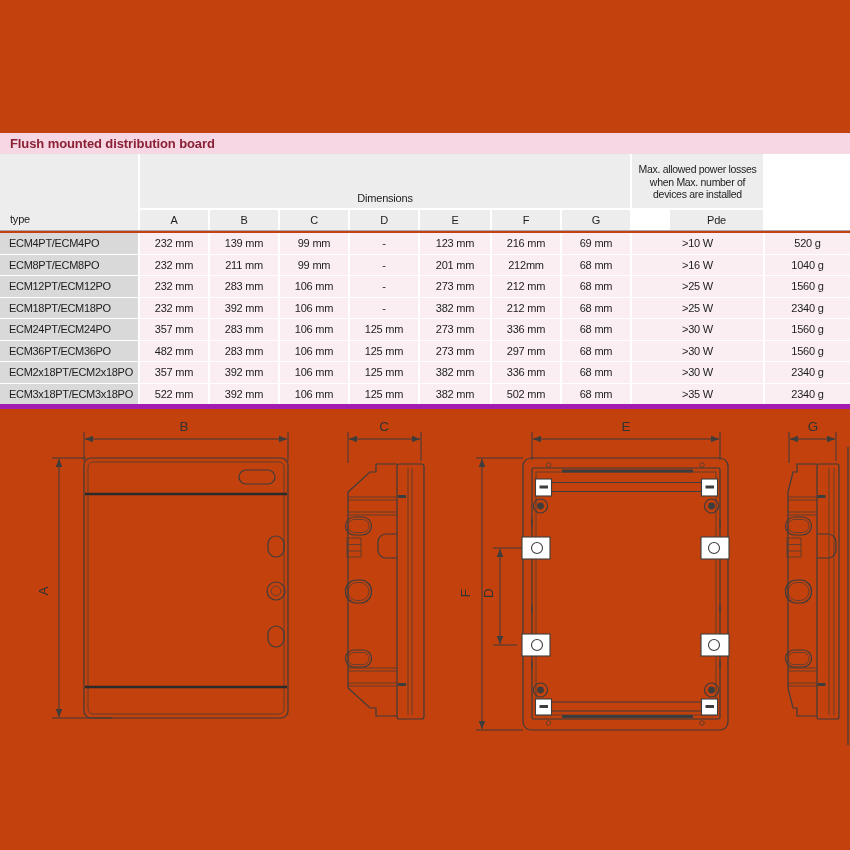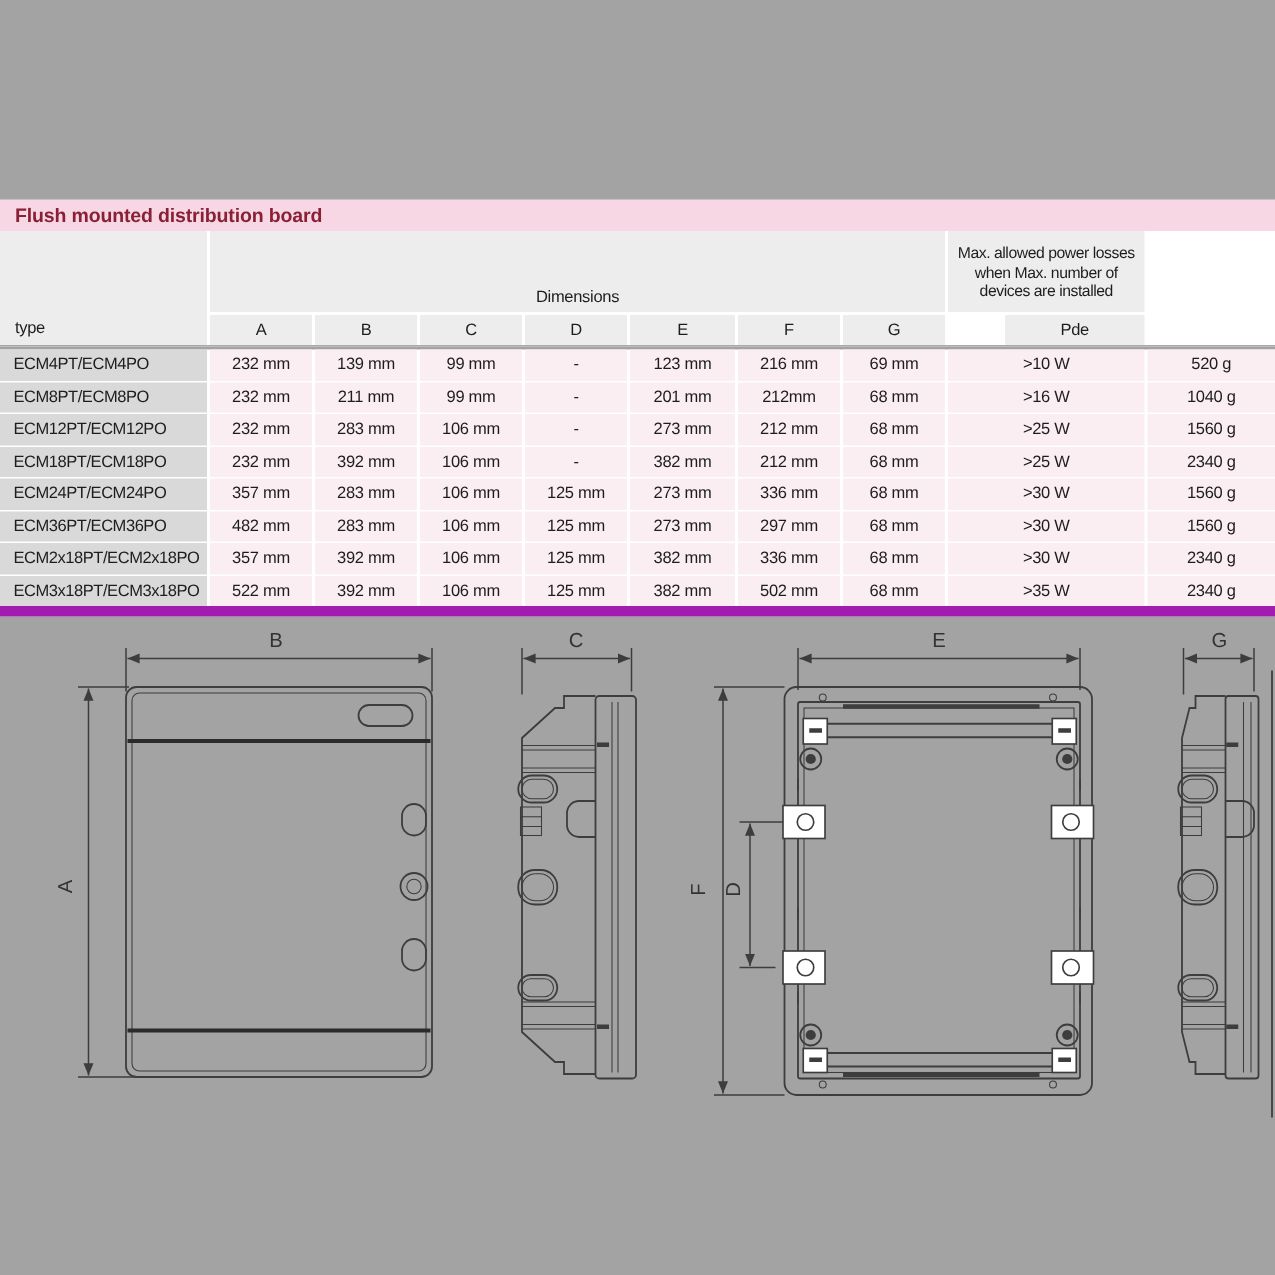--- a/index.html
+++ b/index.html
@@ -1,36 +1,36 @@
 <!DOCTYPE html>
 <html><head>
 <meta charset="utf-8">
 <style>
   html,body{margin:0;padding:0;background:#fff;}
-  .page{position:relative;width:850px;height:850px;background:#a3a3a3;overflow:hidden;
+  .page{position:relative;width:850px;height:850px;background:#c2410c;overflow:hidden;
         font-family:"Liberation Sans",sans-serif;color:#1d1d1d;}
 
   
   .titlebar{position:absolute;left:0;top:133px;width:850px;height:21px;
             display:flex;align-items:center;padding-left:10px;box-sizing:border-box;}
   .titlebar span{font-weight:bold;font-size:13px;letter-spacing:-0.1px;}
 
   
   .tablewrap{position:absolute;left:0;top:154px;width:850px;}
   .grid-cols{display:grid;grid-template-columns:138px 68px 68px 68px 68px 70px 68px 68px 131px 85px;column-gap:2px;}
   .thead{grid-template-rows:54px 20px;row-gap:2px;background:#fff;border-bottom:1px solid #a9a9a9;}
   .hc{background:#ededed;font-size:11px;letter-spacing:-0.2px;}
   .h-type{grid-column:1;grid-row:1/3;display:flex;align-items:flex-end;padding:0 0 5px 10px;box-sizing:border-box;}
   .h-dims{grid-column:2/9;grid-row:1;display:flex;align-items:flex-end;justify-content:center;padding-bottom:4px;box-sizing:border-box;}
   .h-sub{grid-row:2;display:flex;align-items:center;justify-content:center;}
   .h-pde-txt{grid-column:9;grid-row:1;display:flex;align-items:center;justify-content:center;text-align:center;
              font-size:10.5px;line-height:12.5px;padding:2px 3px 0 3px;box-sizing:border-box;letter-spacing:-0.3px;}
   .h-pde-sub{grid-column:9;margin-left:38px;}
   .h-static{grid-column:10;grid-row:1/3;display:flex;align-items:center;justify-content:center;text-align:center;}
-  .tbody{margin-top:2px;display:flex;flex-direction:column;gap:1px;border-bottom:7px solid #a21caf;background:#fff;}
+  .tbody{margin-top:2px;display:flex;flex-direction:column;gap:1px;border-bottom:5px solid #a21caf;background:#fff;}
   .row{height:20.5px;}
   .row .t{background:#d9d9d9;display:flex;align-items:center;padding-left:9px;box-sizing:border-box;
           font-size:11px;letter-spacing:-0.3px;}
   .row .c{background:#faeef3;display:flex;align-items:center;justify-content:center;
           font-size:11px;letter-spacing:-0.2px;}
 
   
   .drawings{position:absolute;left:0;top:415px;}
   .ln{fill:none;stroke:#3d3d3d;stroke-width:1.2;}
   .ln2{fill:none;stroke:#3d3d3d;stroke-width:0.7;}

